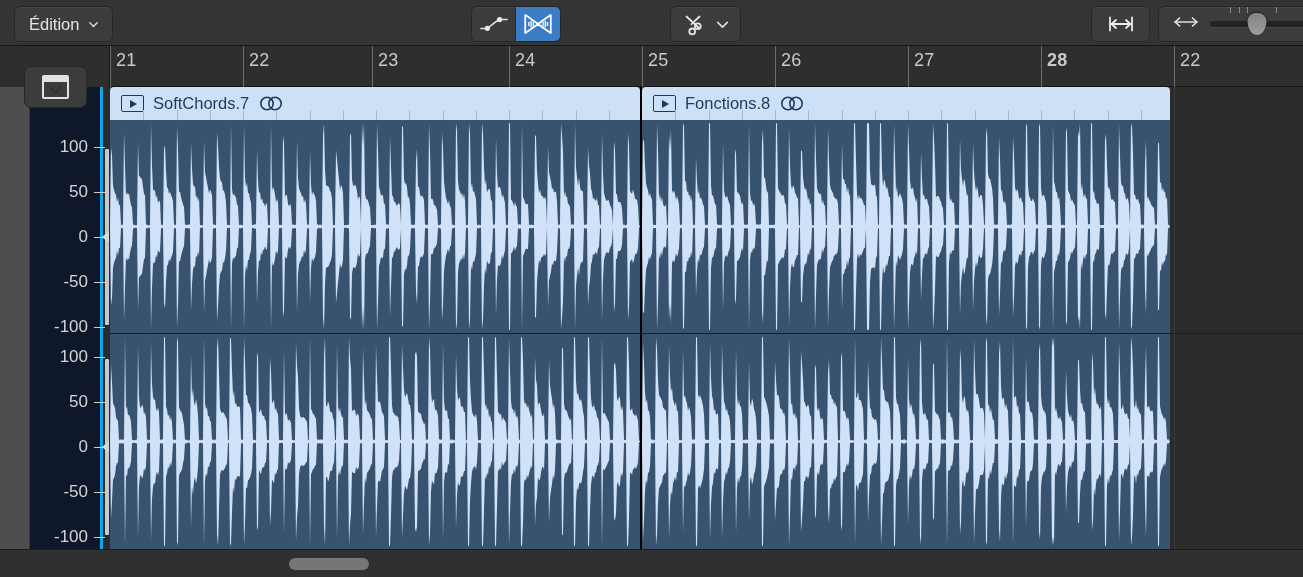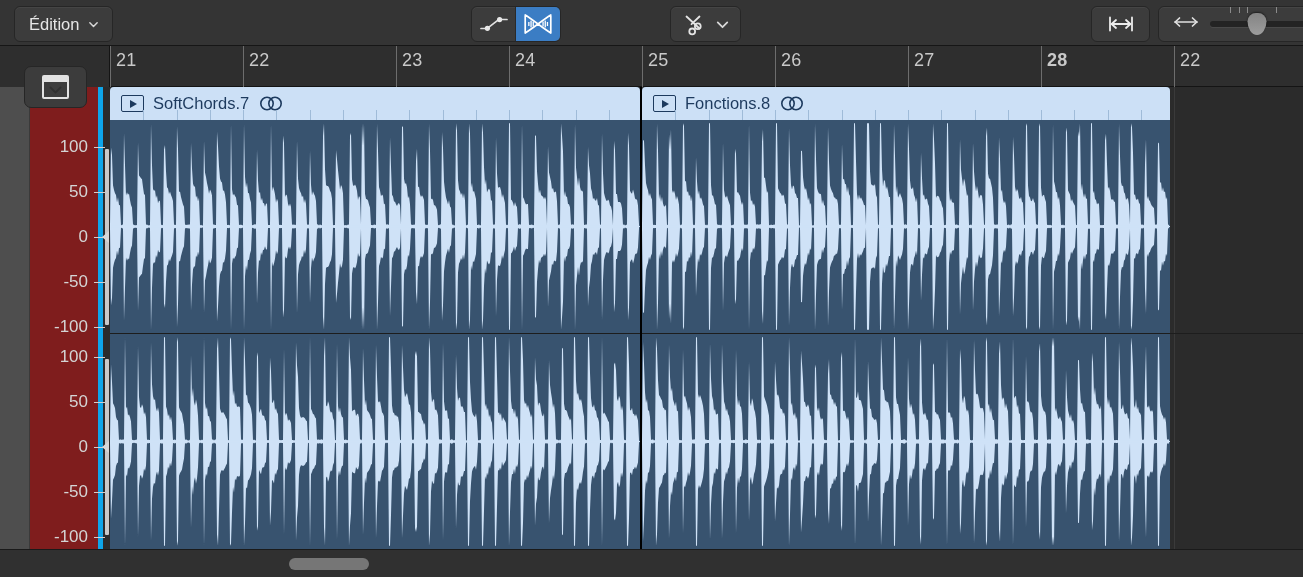--- a/index.html
+++ b/index.html
@@ -104,22 +104,22 @@
 
   
   .body{
     position:absolute;left:0;top:87px;width:1303px;height:462px;background:#2b2b2b;
   }
   .gutter{
     position:absolute;left:0;top:0;width:30px;height:462px;background:#4e4e4e;
     border-right:1px solid #3a3a3a;box-sizing:border-box;
   }
   .scale-col{
-    position:absolute;left:30px;top:0;width:73px;height:462px;background:#7f1d1d;
-    border-right:5px solid #0ea5e9;box-sizing:border-box;
+    position:absolute;left:30px;top:0;width:73px;height:462px;background:#0f172a;
+    border-right:3px solid #0ea5e9;box-sizing:border-box;
   }
   .chan-scale{position:absolute;left:0;width:79px;}
   .chan-scale .lbl{
     position:absolute;right:21px;color:#d4d4d4;font-size:17px;
     transform:translateY(-50%);font-family:"Liberation Sans",sans-serif;
     white-space:nowrap;
   }
   .chan-scale .tick{
     position:absolute;right:4px;width:11px;height:1px;background:#cfcfcf;
   }
@@ -280,21 +280,21 @@
   </div>
 
   <div class="ruler">
     <div id="ruler-bars">
         <div class="bar" style="left: 110px;">
           <span>21</span>
         </div>
         <div class="bar" style="left: 243px;">
           <span>22</span>
         </div>
-        <div class="bar" style="left: 396px;">
+        <div class="bar" style="left: 372px;">
           <span>23</span>
         </div>
         <div class="bar" style="left: 509px;">
           <span>24</span>
         </div>
         <div class="bar" style="left: 642px;">
           <span>25</span>
         </div>
         <div class="bar" style="left: 775px;">
           <span>26</span>

